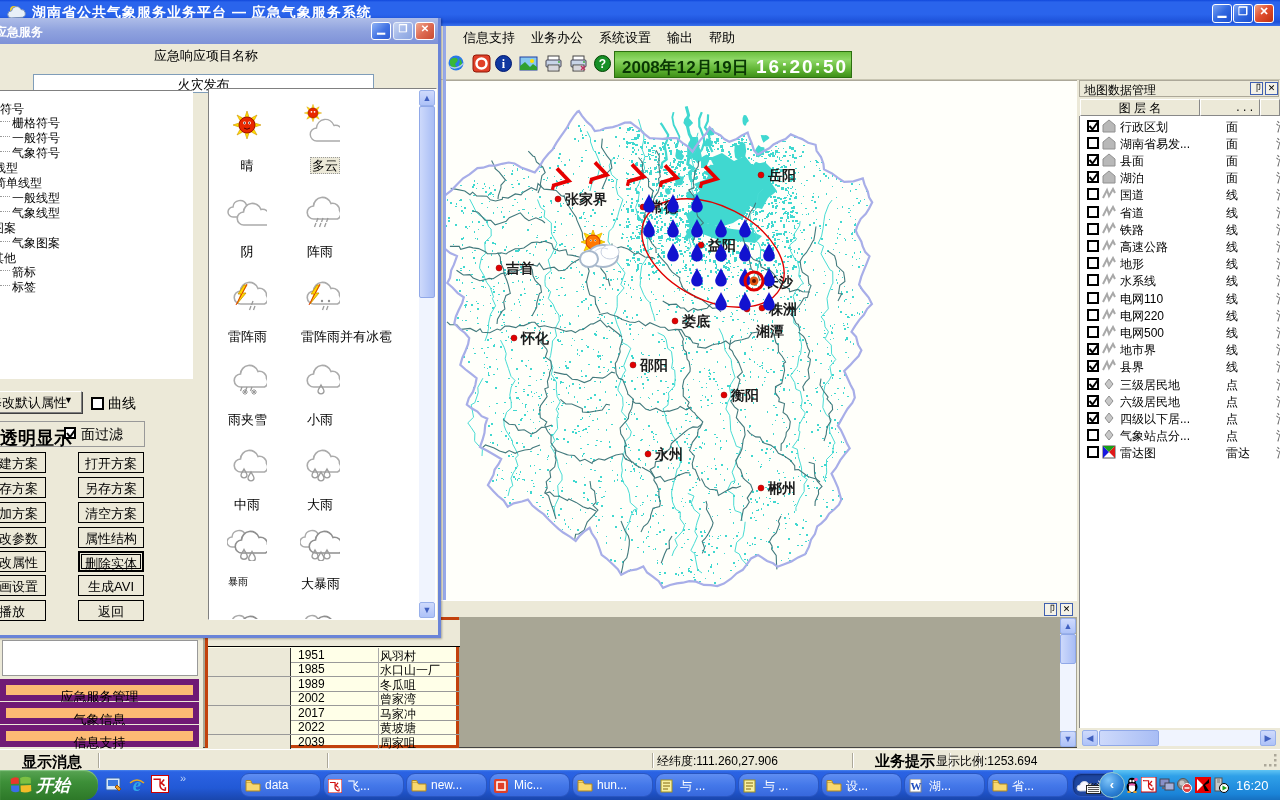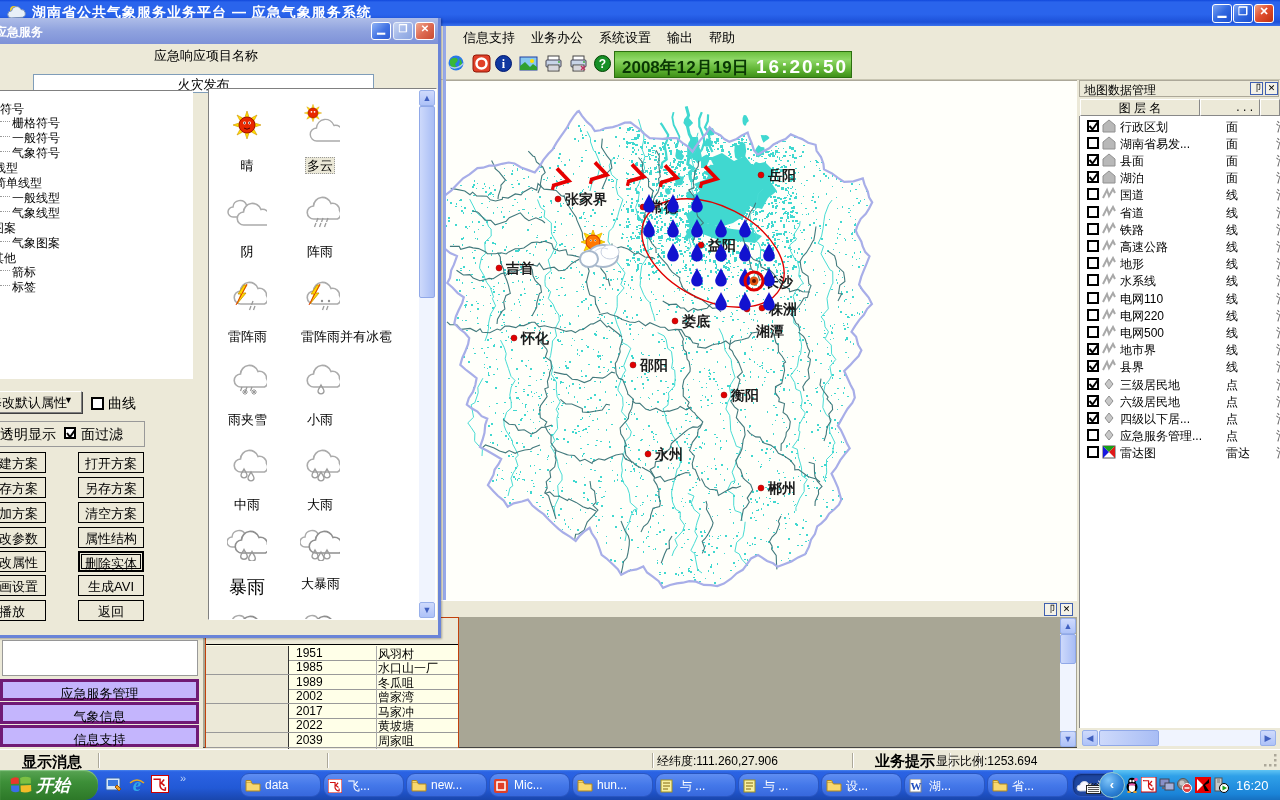--- a/index.html
+++ b/index.html
@@ -33,29 +33,29 @@
 #rpanel .hdr { position:absolute; top:19px; height:17px; background:#ece9d8; border:1px solid; border-color:#fff #888 #888 #fff; font-size:12px; text-align:center; }
 #rlist { position:absolute; left:1px; top:36px; width:201px; height:612px; background:#fff; border-left:1px solid #888; overflow:hidden; }
 .lrow { position:absolute; left:0; width:200px; height:17px; font-size:12px; }
 .lrow .cb { position:absolute; left:7px; top:2px; width:12px; height:12px; border:2px solid #000; background:#fff; }
 .lrow .nm { position:absolute; left:40px; top:1px; }
 .lrow .tp { position:absolute; left:146px; top:1px; }
 
 #bstrip { left:203px; top:600px; width:874px; height:17px; background:#ece9d8; border-top:1px solid #fff; }
 #bpanel { left:203px; top:617px; width:874px; height:131px; background:#a8a695; border-bottom:1px solid #444; }
 
-#btable { position:absolute; left:2px; top:0px; width:254px; height:131px; background:#ffffe8; border:1px solid #c2410c; }
+#btable { position:absolute; left:2px; top:0px; width:254px; height:131px; background:#ffffe8; border:3px solid #c2410c; }
 .trow { position:absolute; left:0; width:252px; height:15px; border-bottom:1px solid #999; font-size:12px; }
 .trow .c1 { position:absolute; left:0; top:0; width:83px; height:14px; background:#ece9d8; border-right:1px solid #333; }
 .trow .c2 { position:absolute; left:90px; top:0px; }
 .trow .c3 { position:absolute; left:172px; top:0px; }
 
 #lsidebar { left:0; top:600px; width:203px; height:150px; background:#ece9d8; }
 #lwhite { position:absolute; left:2px; top:40px; width:196px; height:36px; background:#fff; border:1px solid #999; }
-.sbtn { position:absolute; left:0px; width:199px; height:22px; border:3px solid #701a75; background:#c4b5fd; font-size:13px; text-align:center; padding-top:3px; }
+.sbtn { position:absolute; left:0px; width:199px; height:22px; border:6px solid #701a75; background:#fdba74; font-size:13px; text-align:center; padding-top:3px; }
 
 #statusbar { left:0; top:749px; width:1280px; height:20px; background:#ece9d8; border-top:1px solid #fff; font-size:12px; }
 .ssep { position:absolute; top:3px; width:2px; height:15px; border-left:1px solid #aca899; border-right:1px solid #fff; }
 
 #dialog { left:-24px; top:18px; width:465px; height:620px; background:#ece9d8;
   border:3px solid #6a84d8; border-top:none; box-shadow:1px 1px 2px rgba(0,0,0,.3); }
 #dlgtitle { position:absolute; left:0; top:0; width:459px; height:26px;
   background:linear-gradient(180deg,#aebde8 0%,#8fa2de 50%,#7e92d8 100%); color:#fff; font-weight:bold; font-size:13px; }
 .dcapbtn { position:absolute; top:4px; width:20px; height:18px; border-radius:3px; border:1px solid #fff;
   color:#fff; font-size:10px; text-align:center; background:linear-gradient(135deg,#8fb2f5 0%,#4273e4 55%,#2c5cd4 100%); }
@@ -690,21 +690,21 @@
           </svg></span>
         <span class="nm">四级以下居...</span>
         <span class="tp">点</span>
         <span style="position:absolute;left:196px;top:1px;color:#666;">氵</span>
       </div>
       <div class="lrow" style="top:311px;">
         <div class="cb"></div>
         <span style="position:absolute;left:22px;top:1px;"><svg width="14" height="14" viewBox="0 0 14 14">
             <path d="M7,2 L11,7 L7,12 L3,7 Z" fill="#c8c8c8" stroke="#909090"></path>
           </svg></span>
-        <span class="nm">应急服务管理...</span>
+        <span class="nm">气象站点分...</span>
         <span class="tp">点</span>
         <span style="position:absolute;left:196px;top:1px;color:#666;">氵</span>
       </div>
       <div class="lrow" style="top:328px;">
         <div class="cb"></div>
         <span style="position:absolute;left:22px;top:1px;"><svg width="14" height="14" viewBox="0 0 14 14">
             <rect x="1" y="1" width="12" height="12" fill="#fff" stroke="#555"></rect>
             <path d="M1,1 L7,7 L1,13 Z" fill="#1818e0"></path>
             <path d="M1,1 L13,1 L7,7 Z" fill="#18a018"></path>
             <path d="M13,1 L13,13 L7,7 Z" fill="#e01818"></path>
@@ -839,21 +839,21 @@
         <div class="titem" style="left:34px;top:188px;">标签</div>
       </div>
     <div id="iconpanel">
         <svg style="position:absolute;left:18px;top:14px;" width="40" height="40" viewBox="0 0 40 40">
           <use href="#i-sun"></use>
         </svg>
         <div style="position:absolute;left:18px;top:68px;width:40px;text-align:center;font-size:13px;white-space:nowrap;"><span style=" padding:0 1px;">晴</span></div>
         <svg style="position:absolute;left:91px;top:14px;" width="40" height="40" viewBox="0 0 40 40">
           <use href="#i-suncloud"></use>
         </svg>
-        <div style="position:absolute;left:91px;top:68px;width:40px;text-align:center;font-size:13px;white-space:nowrap;"><span style=" background:#ece9d8;border:1px dotted #999; padding:0 1px;">多云</span></div>
+        <div style="position:absolute;left:91px;top:68px;width:40px;text-align:right;font-size:13px;white-space:nowrap;"><span style=" background:#ece9d8;border:1px dotted #999; padding:0 1px;">多云</span></div>
         <svg style="position:absolute;left:18px;top:100px;" width="40" height="40" viewBox="0 0 40 40">
           <use href="#i-cloudy"></use>
         </svg>
         <div style="position:absolute;left:18px;top:154px;width:40px;text-align:center;font-size:13px;white-space:nowrap;"><span style=" padding:0 1px;">阴</span></div>
         <svg style="position:absolute;left:91px;top:100px;" width="40" height="40" viewBox="0 0 40 40">
           <use href="#i-shower"></use>
         </svg>
         <div style="position:absolute;left:91px;top:154px;width:40px;text-align:center;font-size:13px;white-space:nowrap;"><span style=" padding:0 1px;">阵雨</span></div>
         <svg style="position:absolute;left:18px;top:185px;" width="40" height="40" viewBox="0 0 40 40">
           <use href="#i-thunder"></use>
@@ -875,21 +875,21 @@
           <use href="#i-rain2"></use>
         </svg>
         <div style="position:absolute;left:18px;top:407px;width:40px;text-align:center;font-size:13px;white-space:nowrap;"><span style=" padding:0 1px;">中雨</span></div>
         <svg style="position:absolute;left:91px;top:353px;" width="40" height="40" viewBox="0 0 40 40">
           <use href="#i-rain3"></use>
         </svg>
         <div style="position:absolute;left:91px;top:407px;width:40px;text-align:center;font-size:13px;white-space:nowrap;"><span style=" padding:0 1px;">大雨</span></div>
         <svg style="position:absolute;left:18px;top:432px;" width="40" height="40" viewBox="0 0 40 40">
           <use href="#i-storm"></use>
         </svg>
-        <div style="position:absolute;left:18px;top:486px;width:40px;text-align:center;font-size:18px;white-space:nowrap;"><span style=" padding:0 1px;">暴雨</span></div>
+        <div style="position:absolute;left:18px;top:486px;width:40px;font-size:10px;white-space:nowrap;"><span style=" padding:0 1px;">暴雨</span></div>
         <svg style="position:absolute;left:91px;top:432px;" width="40" height="40" viewBox="0 0 40 40">
           <use href="#i-bigstorm"></use>
         </svg>
         <div style="position:absolute;left:91px;top:486px;width:40px;text-align:center;font-size:13px;white-space:nowrap;"><span style=" padding:0 1px;">大暴雨</span></div>
         <svg style="position:absolute;left:18px;top:517px;" width="40" height="40" viewBox="0 0 40 40">
           <use href="#i-storm"></use>
         </svg>
         <svg style="position:absolute;left:91px;top:517px;" width="40" height="40" viewBox="0 0 40 40">
           <use href="#i-bigstorm"></use>
         </svg>
@@ -898,21 +898,21 @@
         <div class="sb-thumb" style="left:210px;top:17px;width:16px;height:192px;"></div>
         <div class="sb-btn" style="left:210px;top:513px;">▼</div>
       </div>
     <div style="position:absolute;left:0;top:347px;width:103px;height:22px;background:#ece9d8;border:1px solid;border-color:#fff #808080 #808080 #fff;box-shadow:1px 1px 0 #404040;font-size:13px;">
         <span style="position:absolute;left:9px;top:2px;white-space:nowrap;">修改默认属性</span>
         <span style="position:absolute;left:84px;top:3px;font-size:9px;">▼</span>
       </div>
       <div style="position:absolute;left:112px;top:353px;width:13px;height:13px;border:2px solid #000;background:#fff;"></div>
       <span style="position:absolute;left:129px;top:351px;font-size:14px;">曲线</span>
       <div style="position:absolute;left:-2px;top:377px;width:168px;height:26px;border:1px solid #999;border-left:none;">
-        <span style="position:absolute;left:23px;top:4px;font-size:14px;">透明显示</span>
+        <span style="position:absolute;left:23px;top:4px;font-size:18px;font-weight:bold;">透明显示</span>
         <div style="position:absolute;left:87px;top:5px;width:12px;height:12px;border:2px solid #000;background:#fff;">
           <svg width="12" height="12" viewBox="0 0 12 12" style="position:absolute;left:-1px;top:-1px;">
             <path d="M2,5 L5,9 L10,2" fill="none" stroke="#000" stroke-width="2"></path>
           </svg>
         </div>
         <span style="position:absolute;left:104px;top:4px;font-size:14px;">面过滤</span>
       </div>
       <div class="dbtn" style="left:-1px;top:408px;width:68px;">新建方案</div>
       <div class="dbtn" style="left:99px;top:408px;width:66px;">打开方案</div>
       <div class="dbtn" style="left:-1px;top:433px;width:68px;">保存方案</div>

